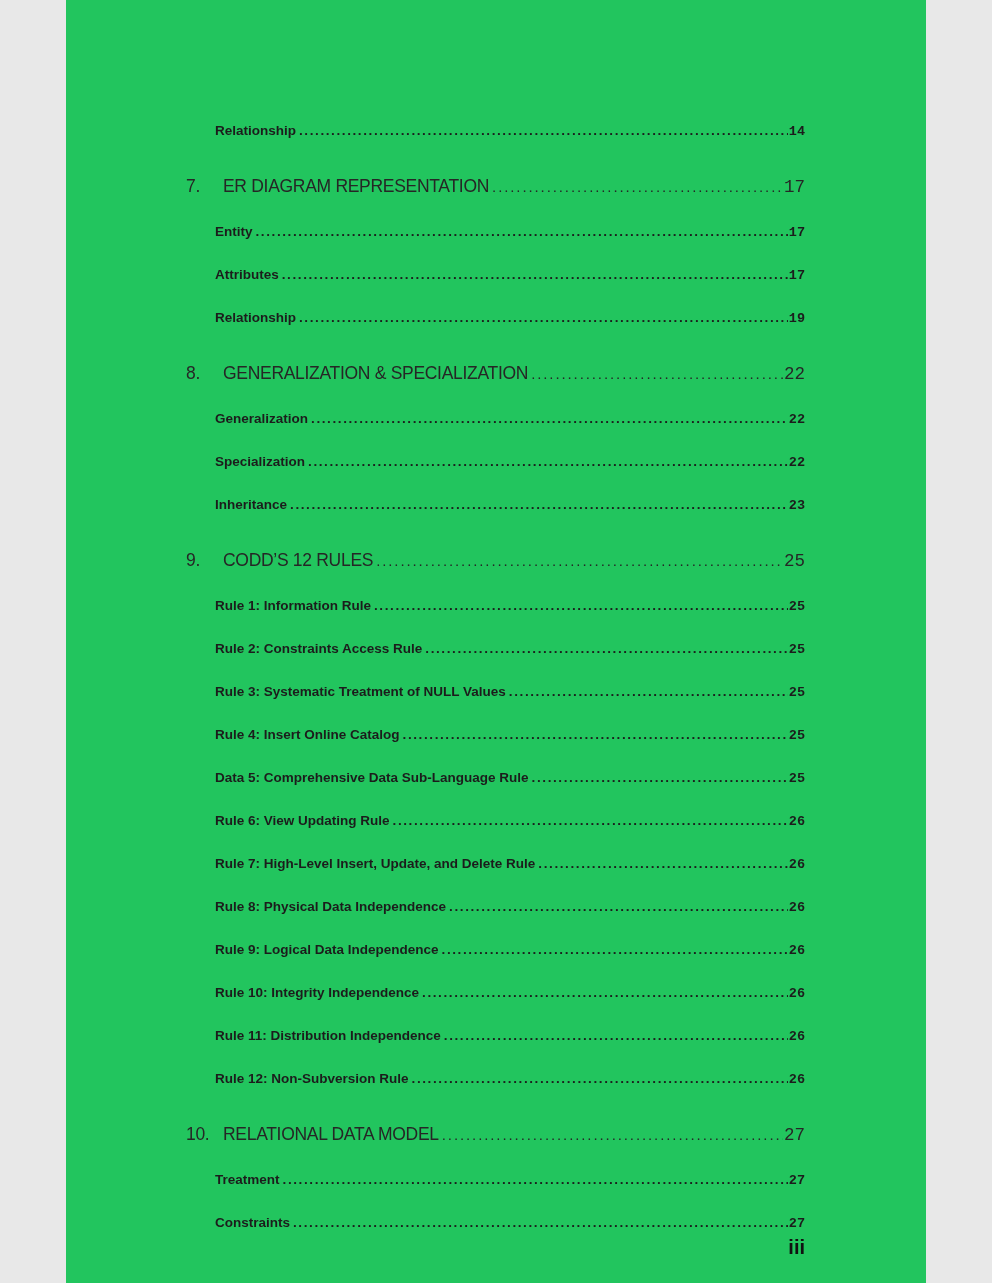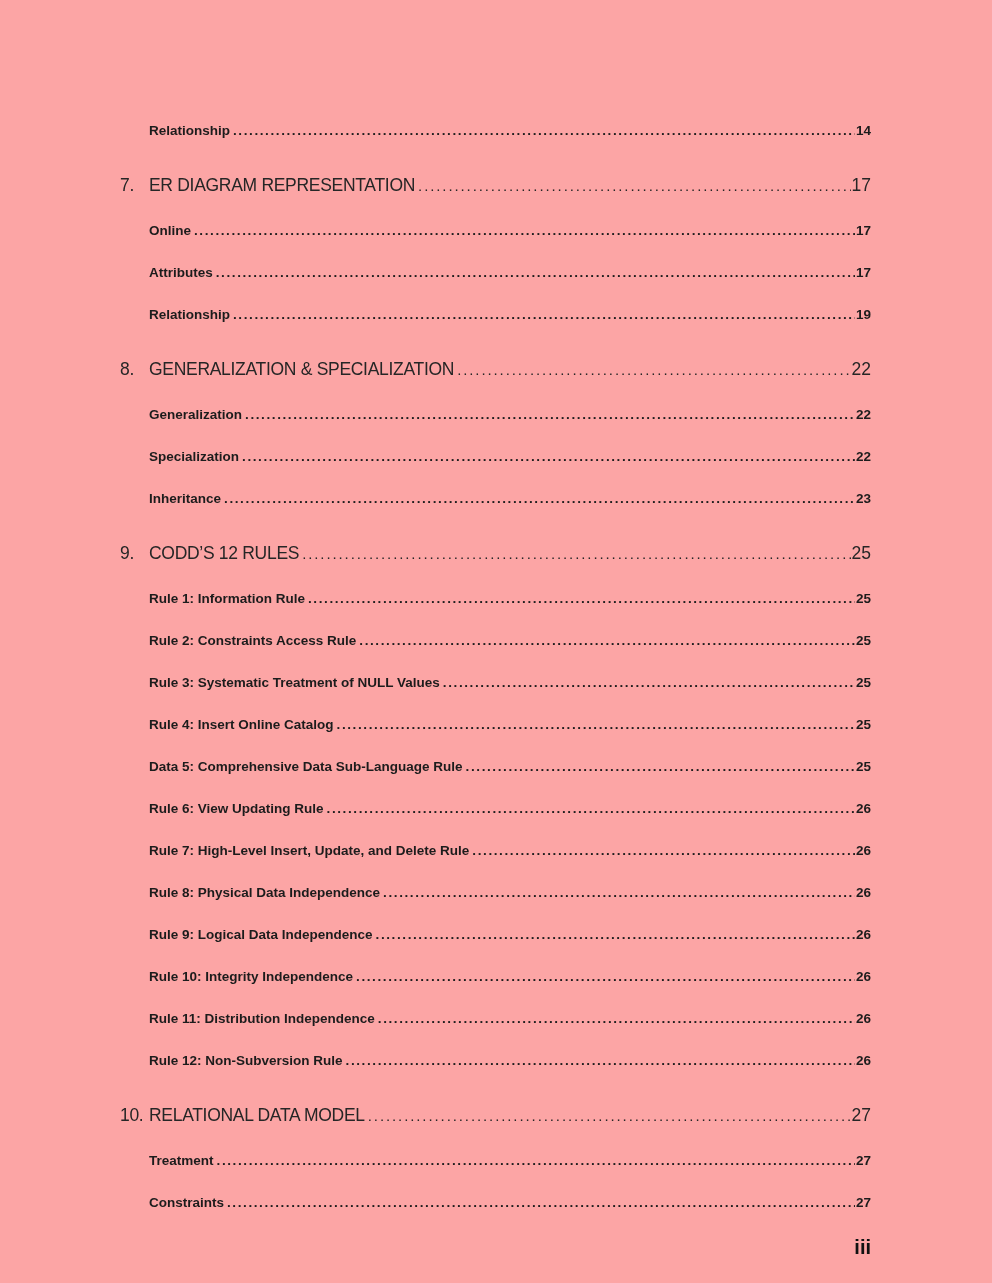--- a/index.html
+++ b/index.html
@@ -1,21 +1,21 @@
 <!DOCTYPE html>
 <html><head>
 <meta charset="utf-8">
 <style>
   html, body { margin: 0; padding: 0; background: #e8e8e8; }
   .page {
     position: relative;
-    width: 992px;
+    width: 860px;
     height: 1283px;
     margin: 0 auto;
-    background: #fca5a5;
+    background: #22c55e;
     font-family: "Liberation Sans", sans-serif;
     color: #1c1c1c;
     overflow: hidden;
     box-sizing: border-box;
   }
   .toc {
     position: absolute;
     left: 120px;
     right: 121px;
     top: 123px;
@@ -43,37 +43,37 @@
     font-weight: 400;
     line-height: 22px;
     color: #262626;
   }
   .row-chapter .number {
     display: inline-block;
     width: 29px;
     flex: 0 0 29px;
     letter-spacing: -0.3px;
   }
-  .row-chapter .label { letter-spacing: -0.3px; }
+  .row-chapter .label { letter-spacing: -0.3px; margin-left: 8px; }
 
   .label { flex: 0 0 auto; }
 
   .dots {
     flex: 1 1 auto;
     overflow: hidden;
     margin: 0 1px 0 3px;
     letter-spacing: 1.6px;
     min-width: 20px;
   }
   .dots::after {
     content: "................................................................................................................................................................................................................";
   }
   .row-chapter .dots { letter-spacing: 1.9px; font-size: 15px; }
 
-  .pagenum { flex: 0 0 auto; text-align: left; }
+  .pagenum { flex: 0 0 auto; text-align: left; font-family: Liberation Mono, monospace; }
 
   .footer-folio {
     position: absolute;
     top: 1236px;
     right: 121px;
     font-size: 20px;
     font-weight: 700;
     color: #111111;
   }
 </style>
@@ -89,21 +89,21 @@
     <span class="pagenum">14</span>
   </div>
       <div class="toc-row row-chapter">
     <span class="number">7.</span>
     <span class="label">ER DIAGRAM REPRESENTATION</span>
     <span class="dots"></span>
     <span class="pagenum">17</span>
   </div>
       <div class="toc-row row-sub">
 
-    <span class="label">Online</span>
+    <span class="label">Entity</span>
     <span class="dots"></span>
     <span class="pagenum">17</span>
   </div>
       <div class="toc-row row-sub">
 
     <span class="label">Attributes</span>
     <span class="dots"></span>
     <span class="pagenum">17</span>
   </div>
       <div class="toc-row row-sub">

